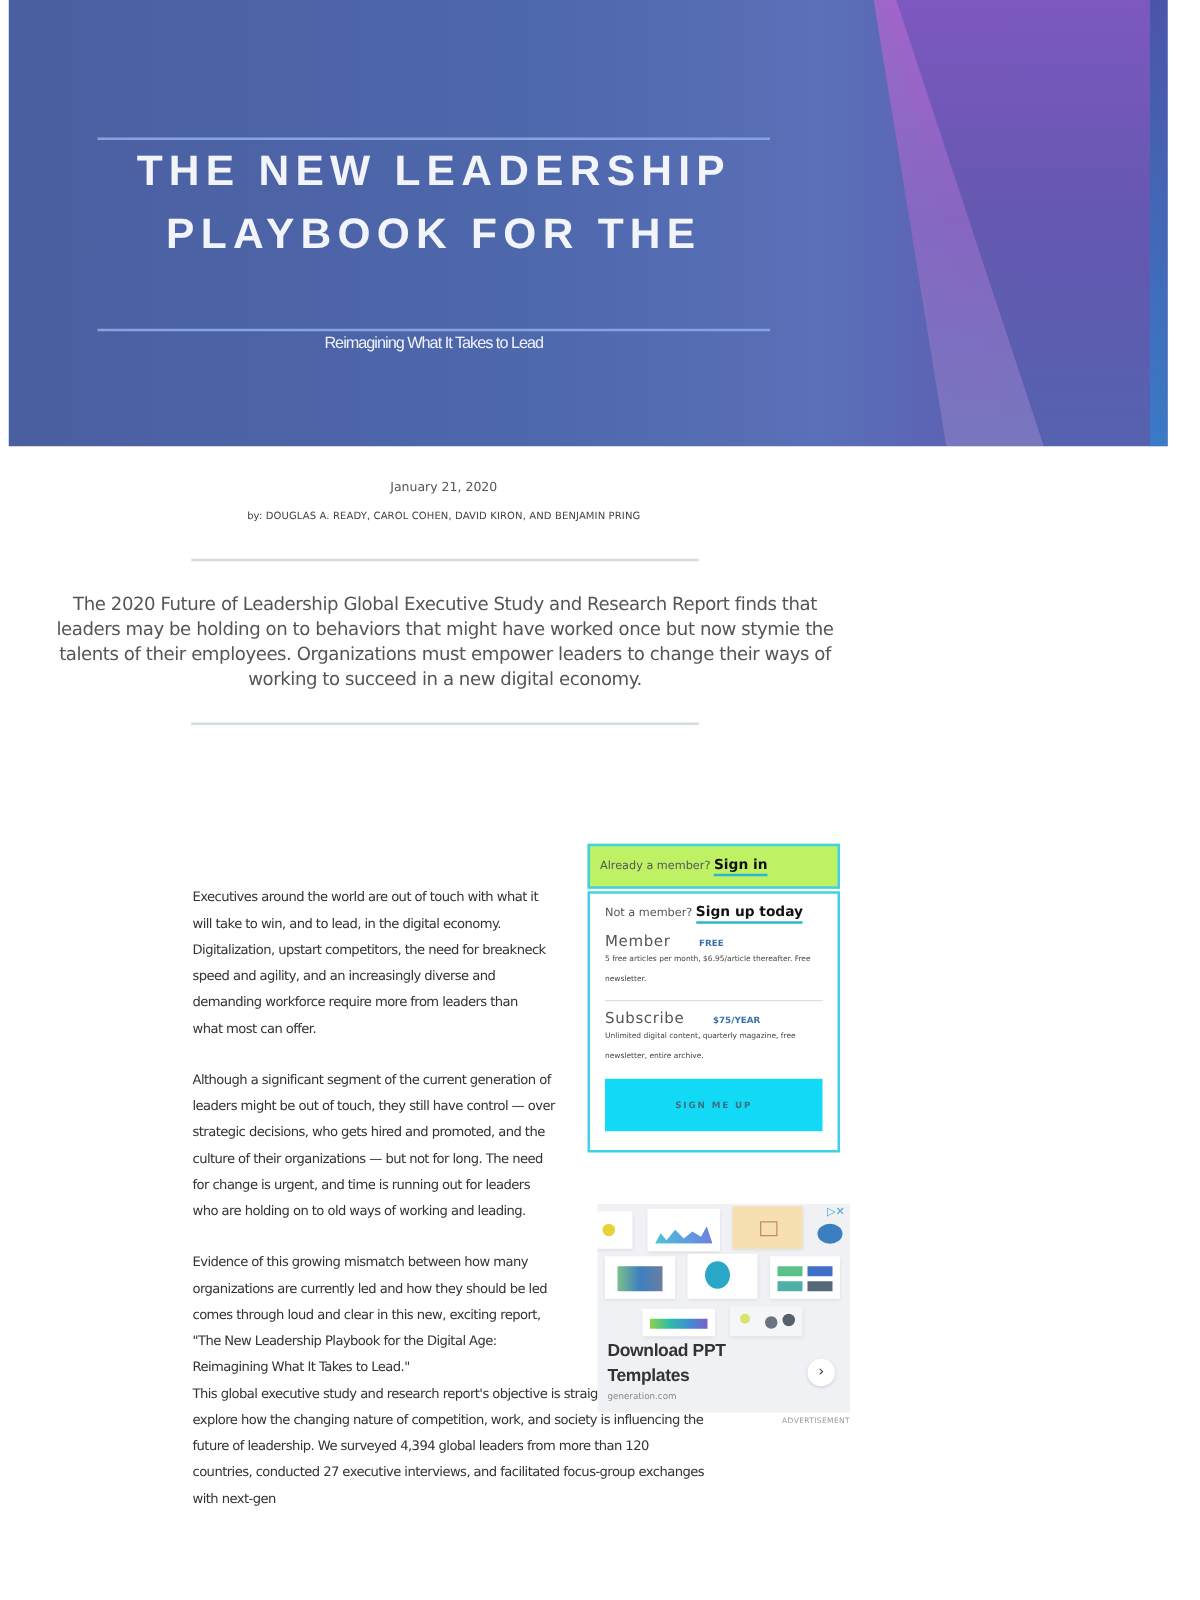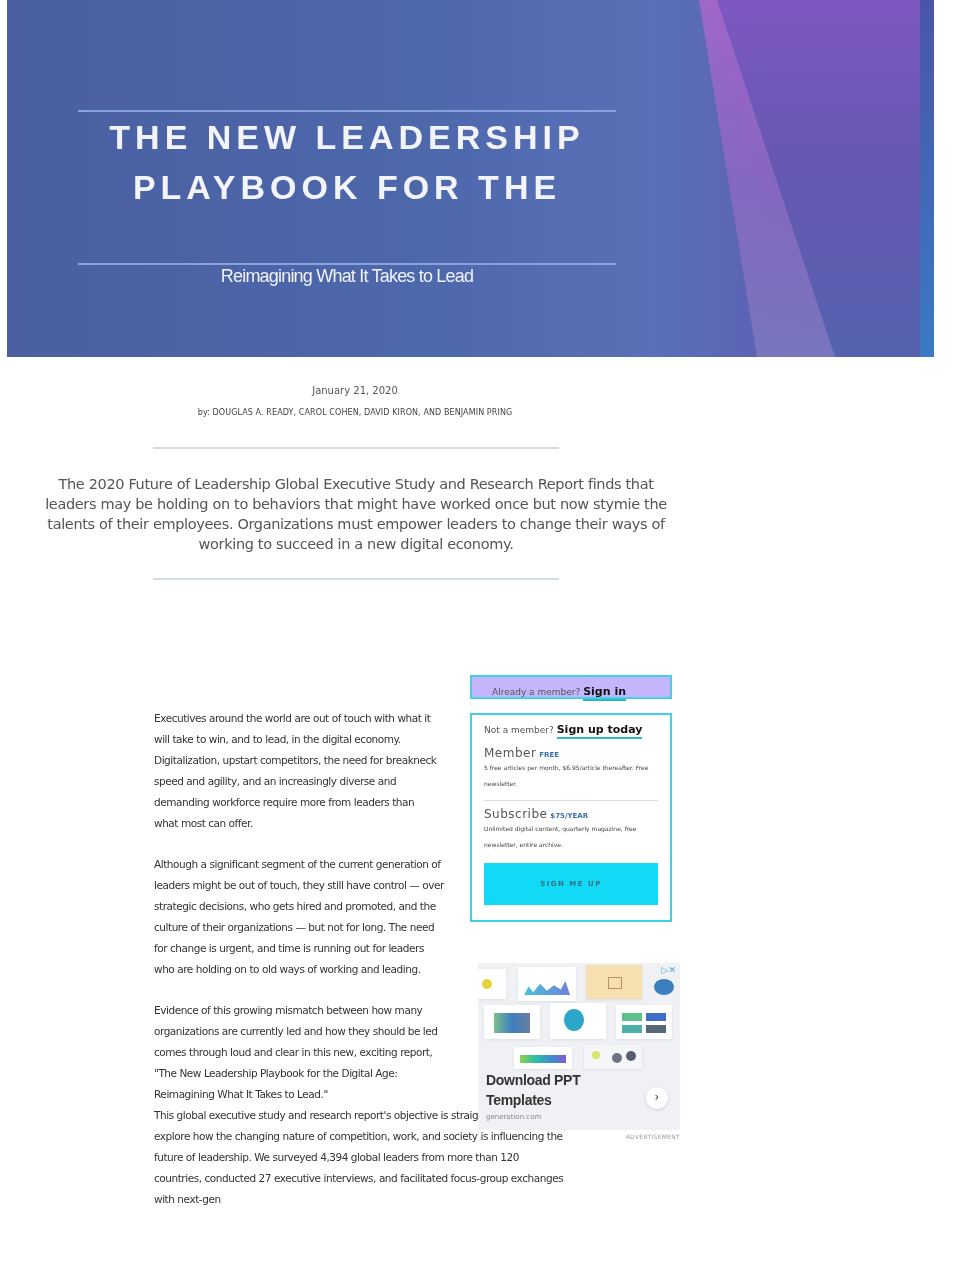--- a/index.html
+++ b/index.html
@@ -29,21 +29,21 @@
     .hero .rule {
       position: absolute; left: 71px; width: 538px; height: 2px; background: #86a3e0;
     }
     .hero .title {
       position: absolute; left: 71px; top: 112px; width: 538px; text-align: center;
       color: #f2f4fa; font-family: "Liberation Sans", sans-serif; font-weight: 700;
       font-size: 34px; letter-spacing: 5px; line-height: 50px;
     }
     .hero .subtitle {
       position: absolute; left: 71px; top: 266px; width: 538px; text-align: center;
-      color: #f0f2fa; font-family: "Liberation Sans", sans-serif; font-size: 18px; letter-spacing: -0.8px;
+      color: #f0f2fa; font-family: "Liberation Sans", sans-serif; font-size: 13px; letter-spacing: -0.8px;
     }
 
     .meta-date {
       position: absolute; left: 150px; top: 385px; width: 410px; text-align: center;
       font-size: 10px; color: #555;
     }
     .meta-byline {
       position: absolute; left: 150px; top: 408px; width: 410px; text-align: center;
       font-size: 8px; color: #444; letter-spacing: 0.1px;
     }
@@ -57,35 +57,35 @@
 
     .body-col {
       position: absolute; left: 154px; top: 708px; width: 410px;
       font-size: 10.5px; line-height: 21px; color: #333; letter-spacing: -0.45px;
     }
     .body-col p { margin-bottom: 20px; }
     .body-col p.narrow { width: 290px; }
     .body-col p.wrap3 { width: 410px; }
 
     .signin-box {
-      position: absolute; left: 470px; top: 675px; width: 202px; height: 24px;
-      border: 2px solid #40d2e4; background: #c4b5fd; padding: 8px 20px;
+      position: absolute; left: 470px; top: 675px; width: 202px; height: 36px;
+      border: 2px solid #40d2e4; background: #bef264; padding: 8px 8px;
       font-size: 9px; color: #555;
     }
     .strong-link {
       font-weight: 700; color: #111; font-size: 11px;
       border-bottom: 2px solid #2fb5c8; padding-bottom: 1px;
     }
     .signup-box {
       position: absolute; left: 470px; top: 713px; width: 202px; height: 209px;
       border: 2px solid #40d2e4; background: #fff; padding: 8px 12px;
       font-size: 9px; color: #555;
     }
     .tier-name { font-size: 12px; color: #555; letter-spacing: 0.5px; }
-    .tier-price { font-size: 7px; color: #3b6fa8; font-weight: 700; margin-left: 0; }
+    .tier-price { font-size: 7px; color: #3b6fa8; font-weight: 700; margin-left: 20px; }
     .tier-desc { font-size: 6px; color: #444; line-height: 16px; }
     .tier-sep { border-top: 1px solid #ddd; margin: 8px 0 6px 0; }
     .signup-btn {
       display: block; width: 174px; height: 42px; margin-top: 10px; background: #12d9f5;
       border: none; color: #3a6f80; font-size: 7px; letter-spacing: 1.5px; font-weight: 700;
       font-family: "DejaVu Sans", sans-serif;
     }
 
     .ad {
       position: absolute; left: 478px; top: 963px; width: 202px; height: 167px;

